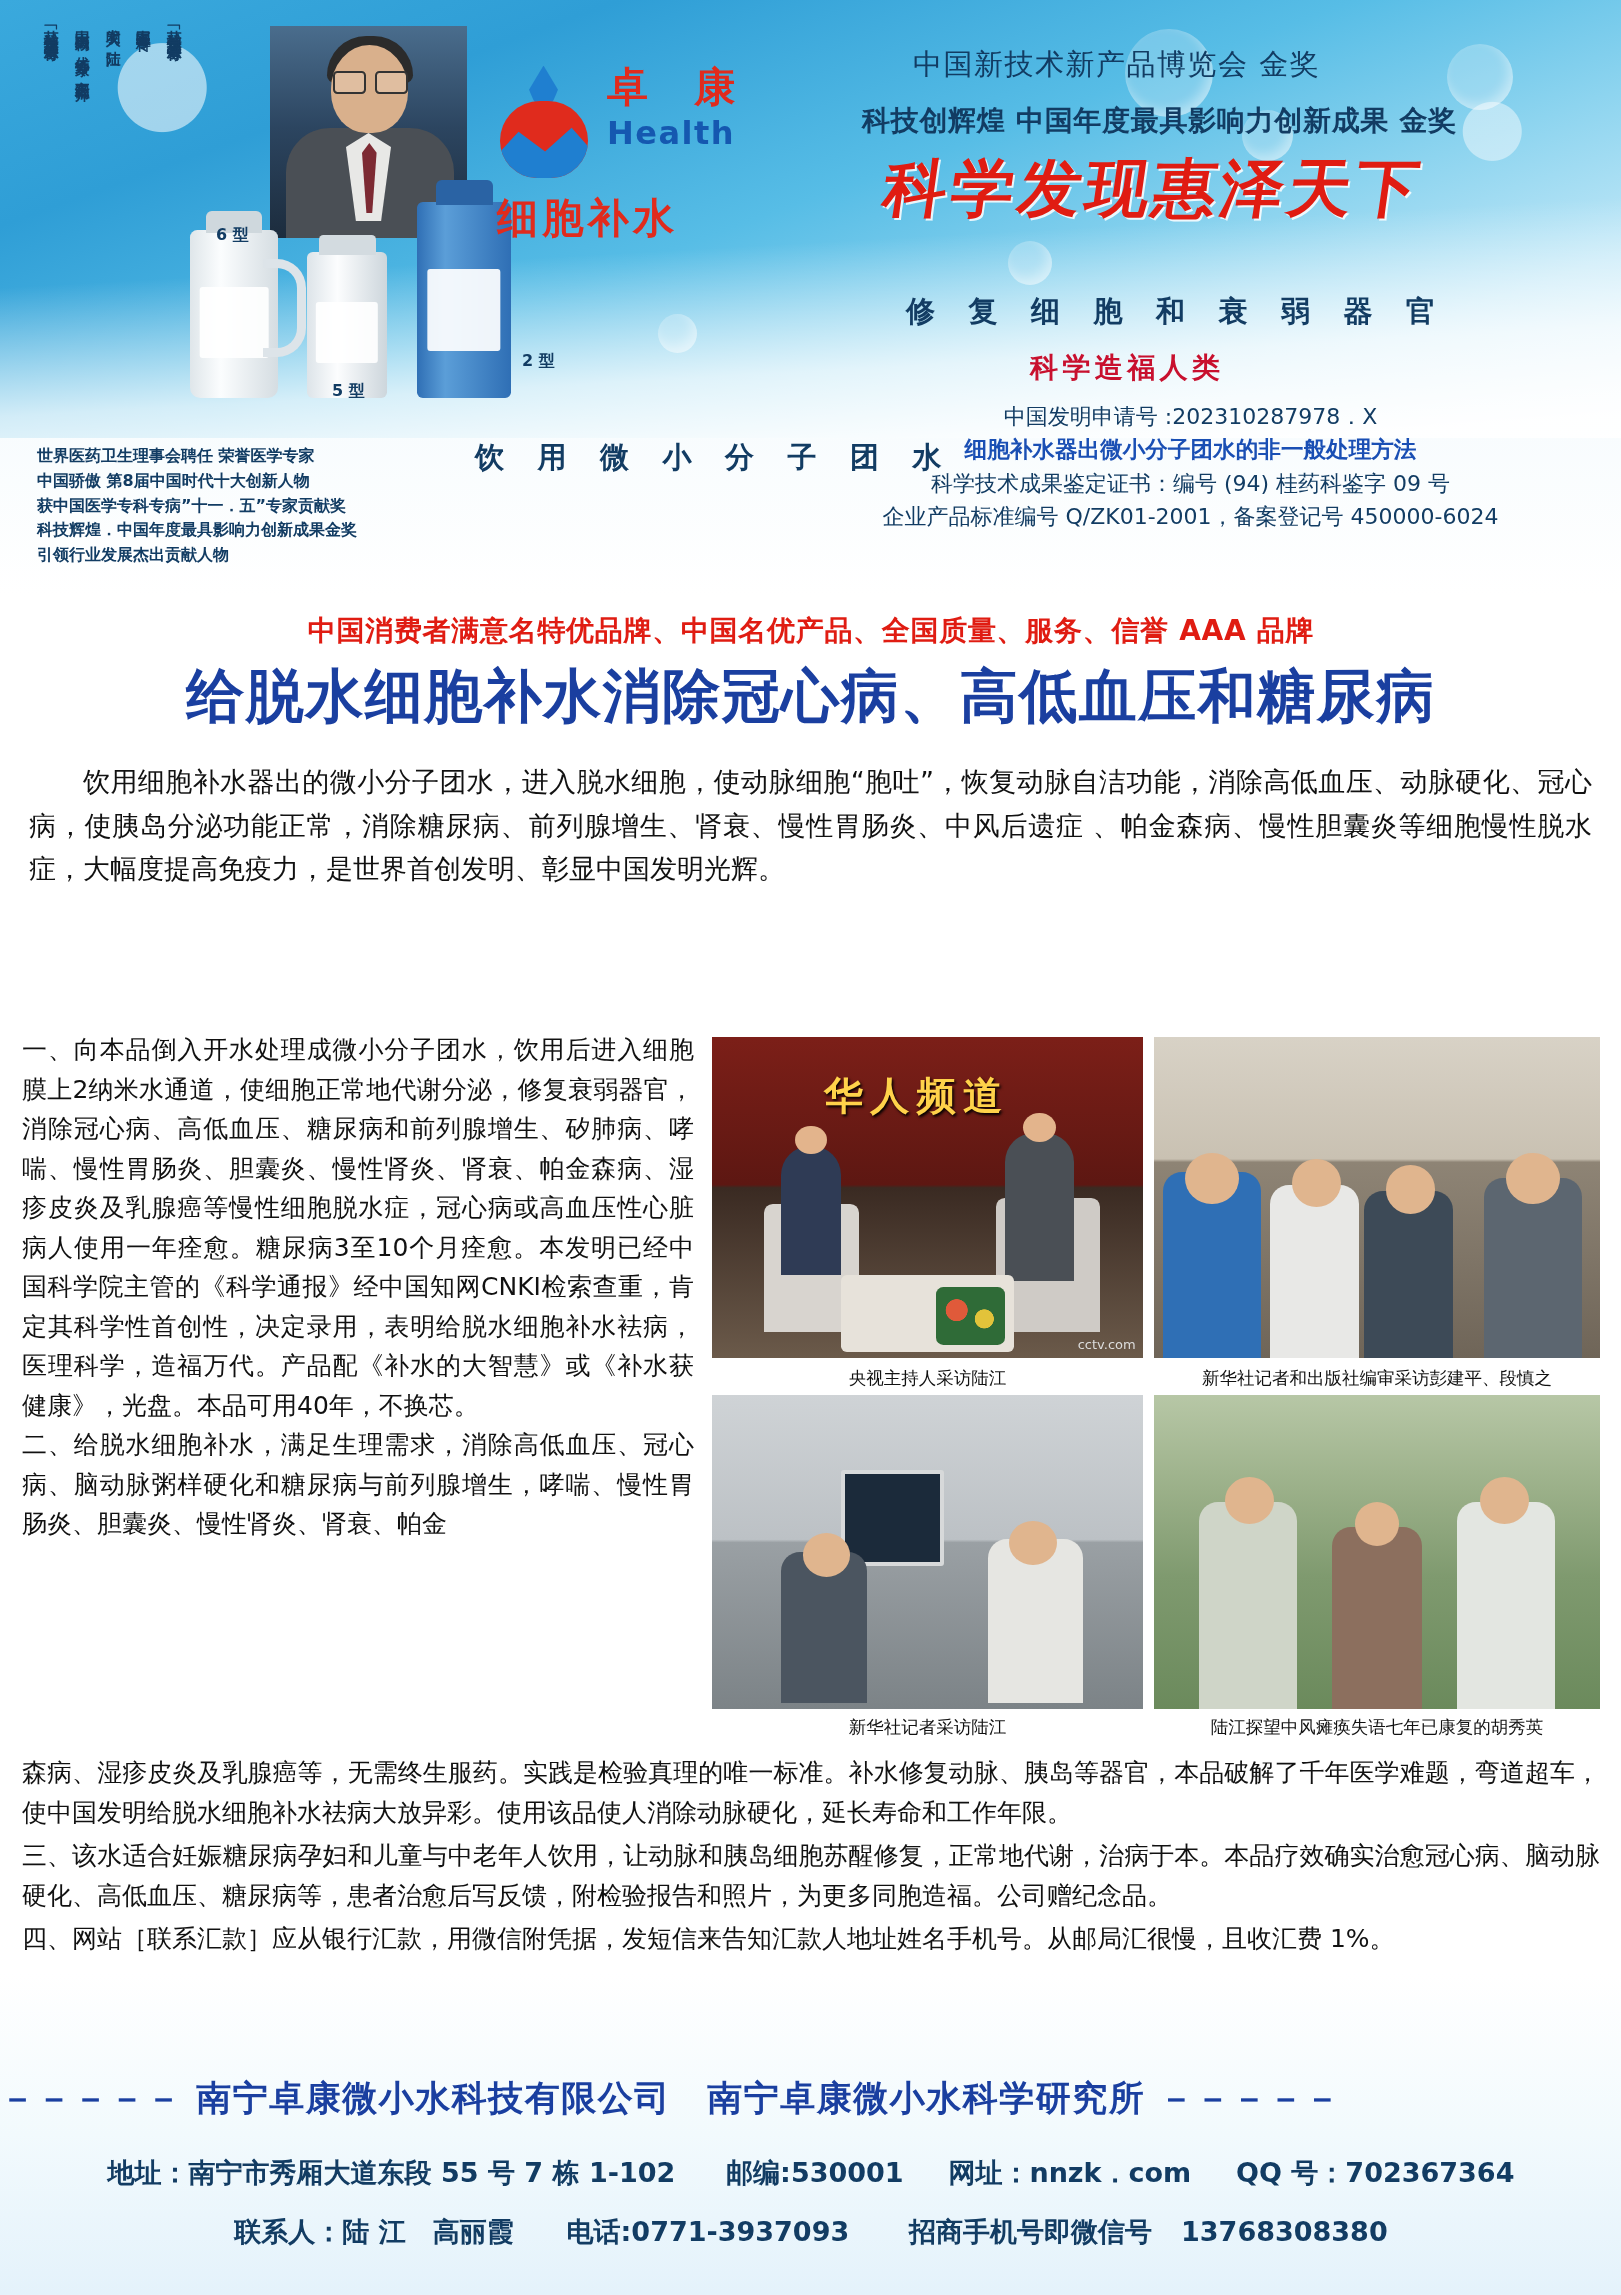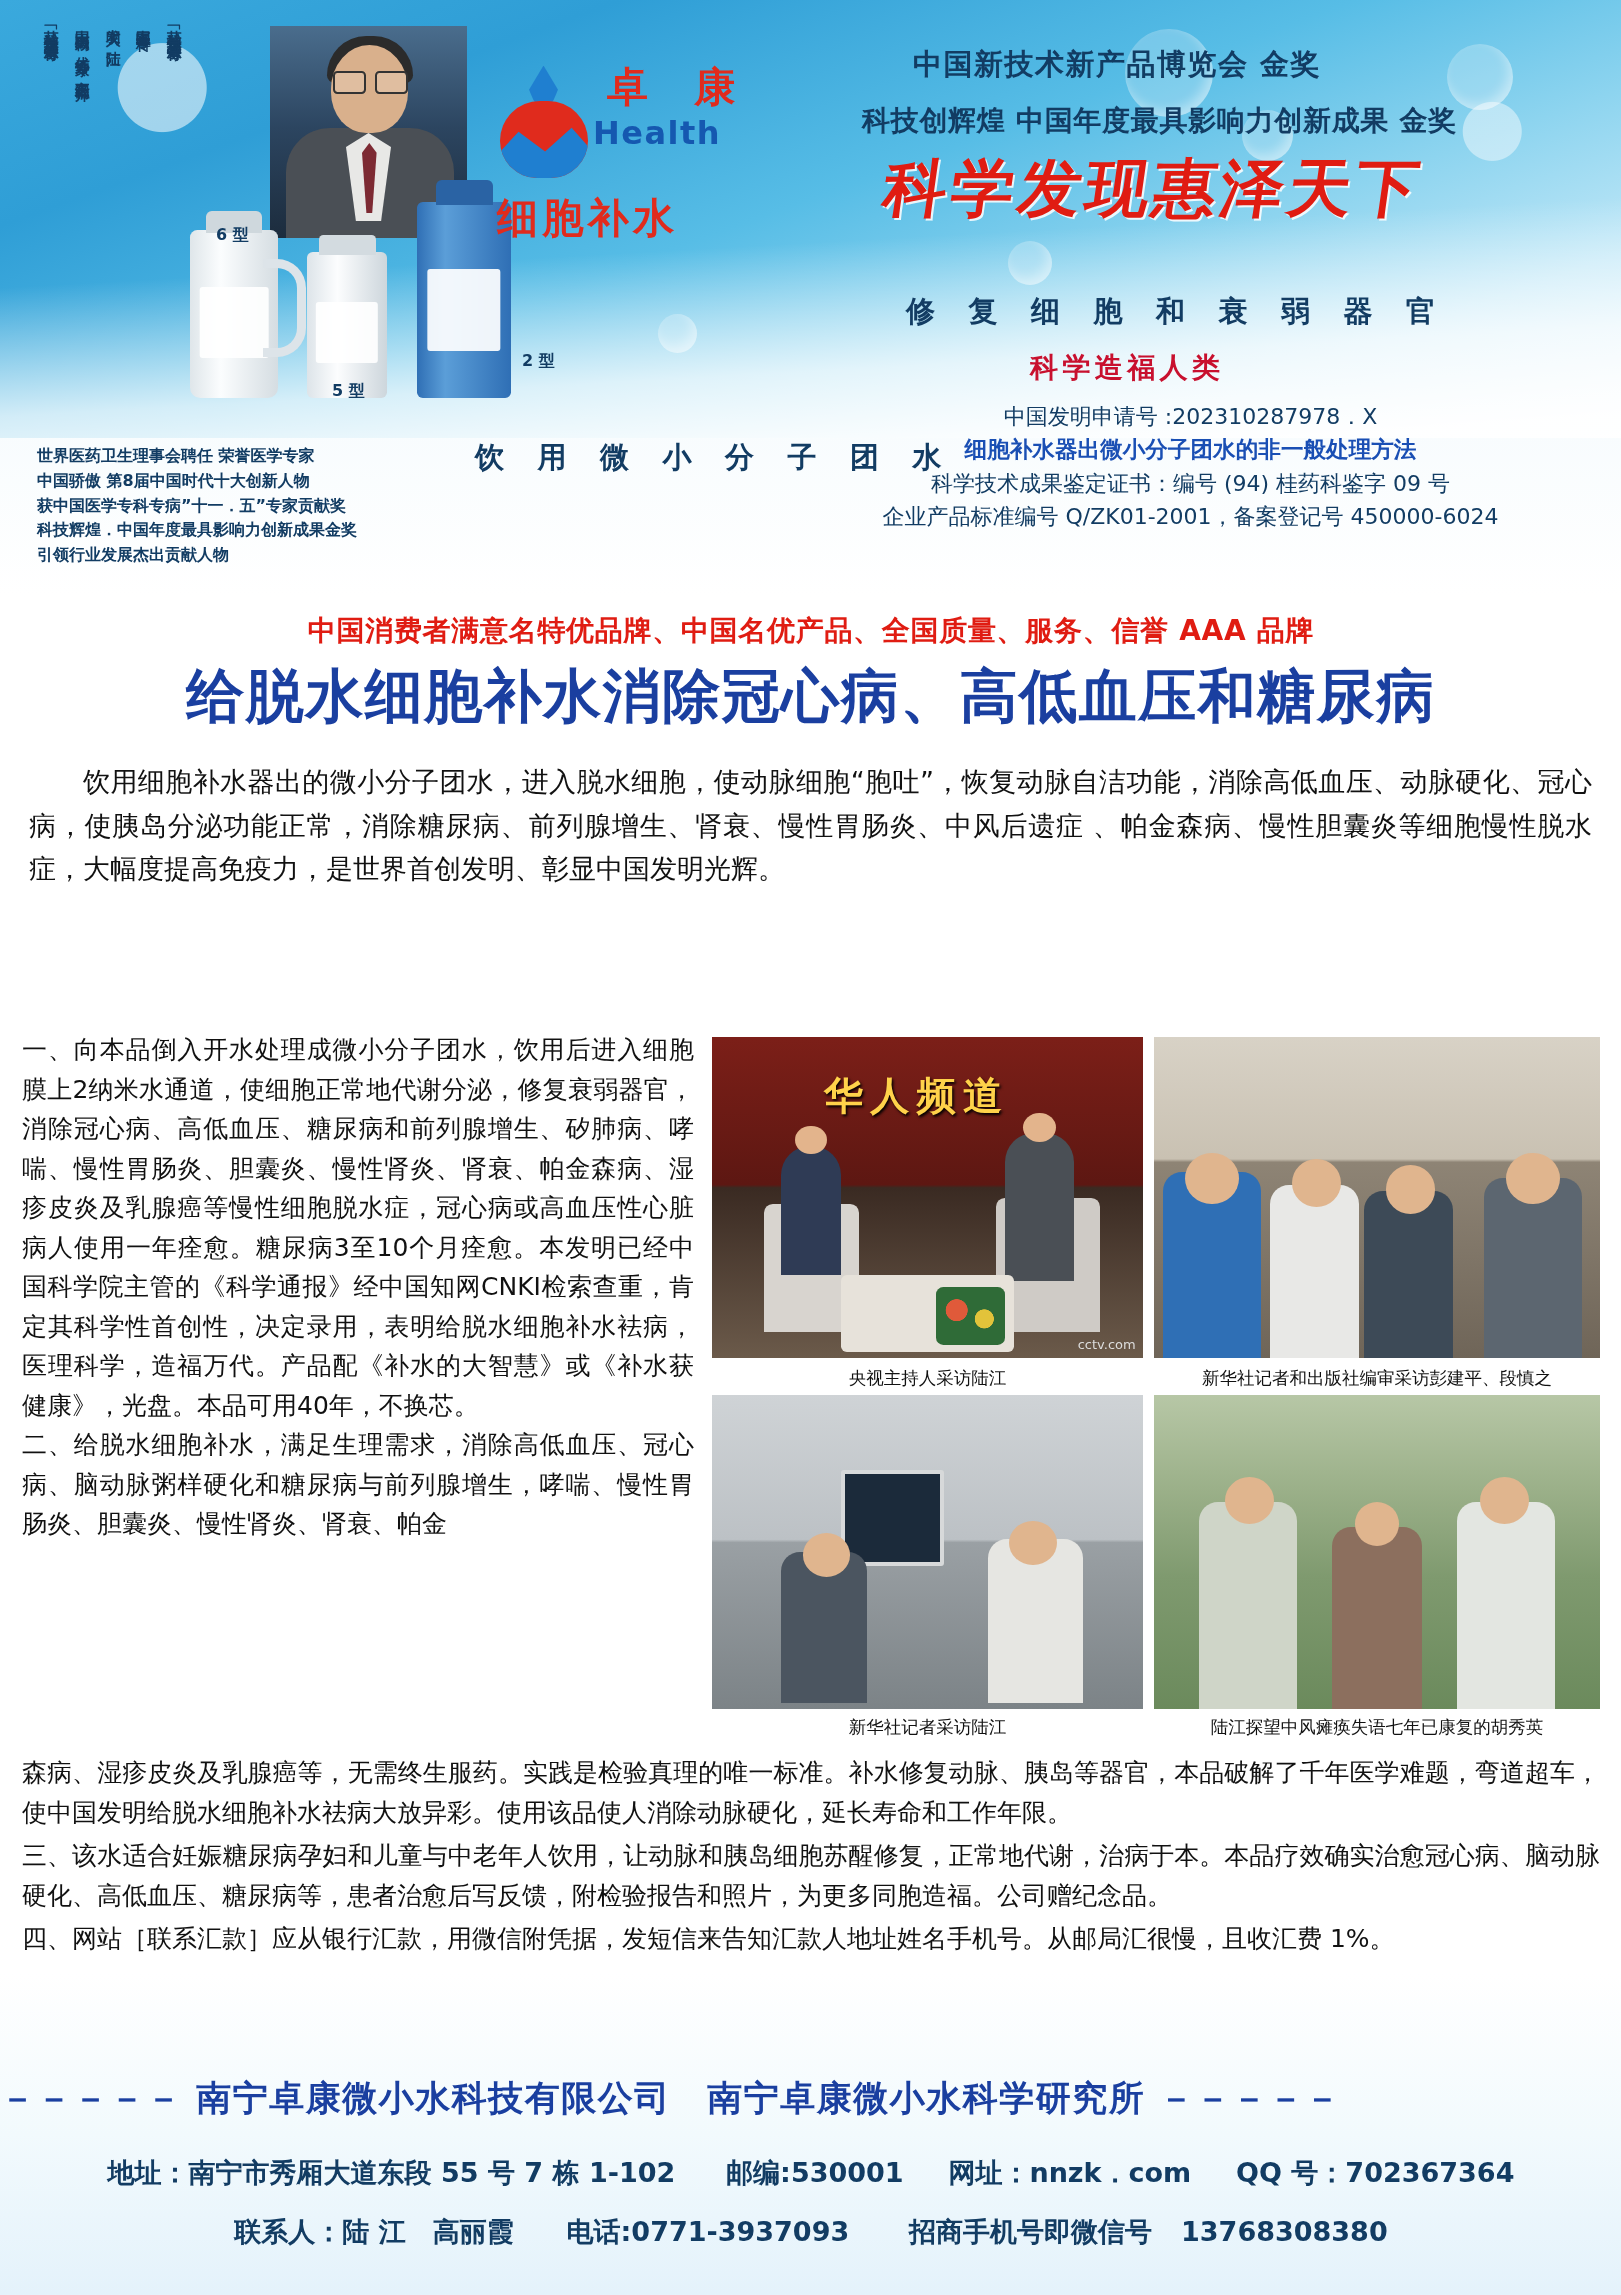--- a/index.html
+++ b/index.html
@@ -73,24 +73,24 @@
   .tag6{left:216px;top:204px;margin-top:21px;}
   .tag5{left:332px;top:381px;}
   .tag2{left:522px;top:351px;}
   
   .logo-wrap{position:absolute;left:497px;top:51px;width:292px;height:175px;}
   .logo-mark{position:absolute;left:0;top:14.6px;width:94px;height:110px;}
   .logo-drop{position:absolute;left:32px;top:0;width:29px;height:39px;background:#1f7fd0;border-radius:50% 50% 50% 50%/60% 60% 40% 40%;clip-path:polygon(50% 0,100% 62%,78% 100%,22% 100%,0 62%);}
   .logo-circle{position:absolute;left:2.9px;top:35px;width:88px;height:77px;border-radius:44px 44px 41px 41px;background:#e02b1d;overflow:hidden;}
   .logo-circle:before{content:"";position:absolute;left:-5.8px;top:20.5px;width:102px;height:66px;background:#1f7fd0;clip-path:polygon(0 56%,24% 16%,50% 46%,76% 10%,100% 52%,100% 100%,0 100%);}
   .logo-t1{position:absolute;left:110px;top:8.8px;font-size:41px;font-weight:800;color:#e02b1d;letter-spacing:16px;}
-  .logo-t2{position:absolute;left:96px;top:63px;font-size:32px;font-weight:800;color:#1558b0;letter-spacing:1.5px;}
+  .logo-t2{position:absolute;left:110px;top:63px;font-size:32px;font-weight:800;color:#1558b0;letter-spacing:1.5px;}
   .logo-t3{position:absolute;left:0px;top:140px;font-size:41px;font-weight:800;color:#e02b1d;letter-spacing:4.4px;}
   
-  .aw1{position:absolute;left:913px;top:45px;font-size:29px;font-weight:700;color:#123c63;letter-spacing:1.5px;}
+  .aw1{position:absolute;left:913px;top:45px;font-size:29px;font-weight:400;color:#123c63;letter-spacing:1.5px;}
   .aw2{position:absolute;left:862px;top:102px;font-size:28px;font-weight:700;color:#123c63;letter-spacing:0.7px;}
   .slogan{
     position:absolute;left:884px;top:146px;font-size:63px;font-weight:800;color:#e01c12;
     font-family:"DejaVu Serif","Liberation Serif",serif;letter-spacing:4.4px;
     transform:skewX(-8deg);
     text-shadow:2.2px 2.2px 0 rgba(255,255,255,.85);
   }
   .sub1{position:absolute;left:906px;top:292px;font-size:29px;color:#123c63;letter-spacing:11.7px;font-weight:600;}
   .sub2{position:absolute;left:1030px;top:349px;font-size:28px;color:#c8102e;letter-spacing:4.4px;font-weight:700;}
   .sub3{position:absolute;left:475px;top:438px;font-size:29px;color:#123c63;letter-spacing:11.7px;font-weight:600;}

